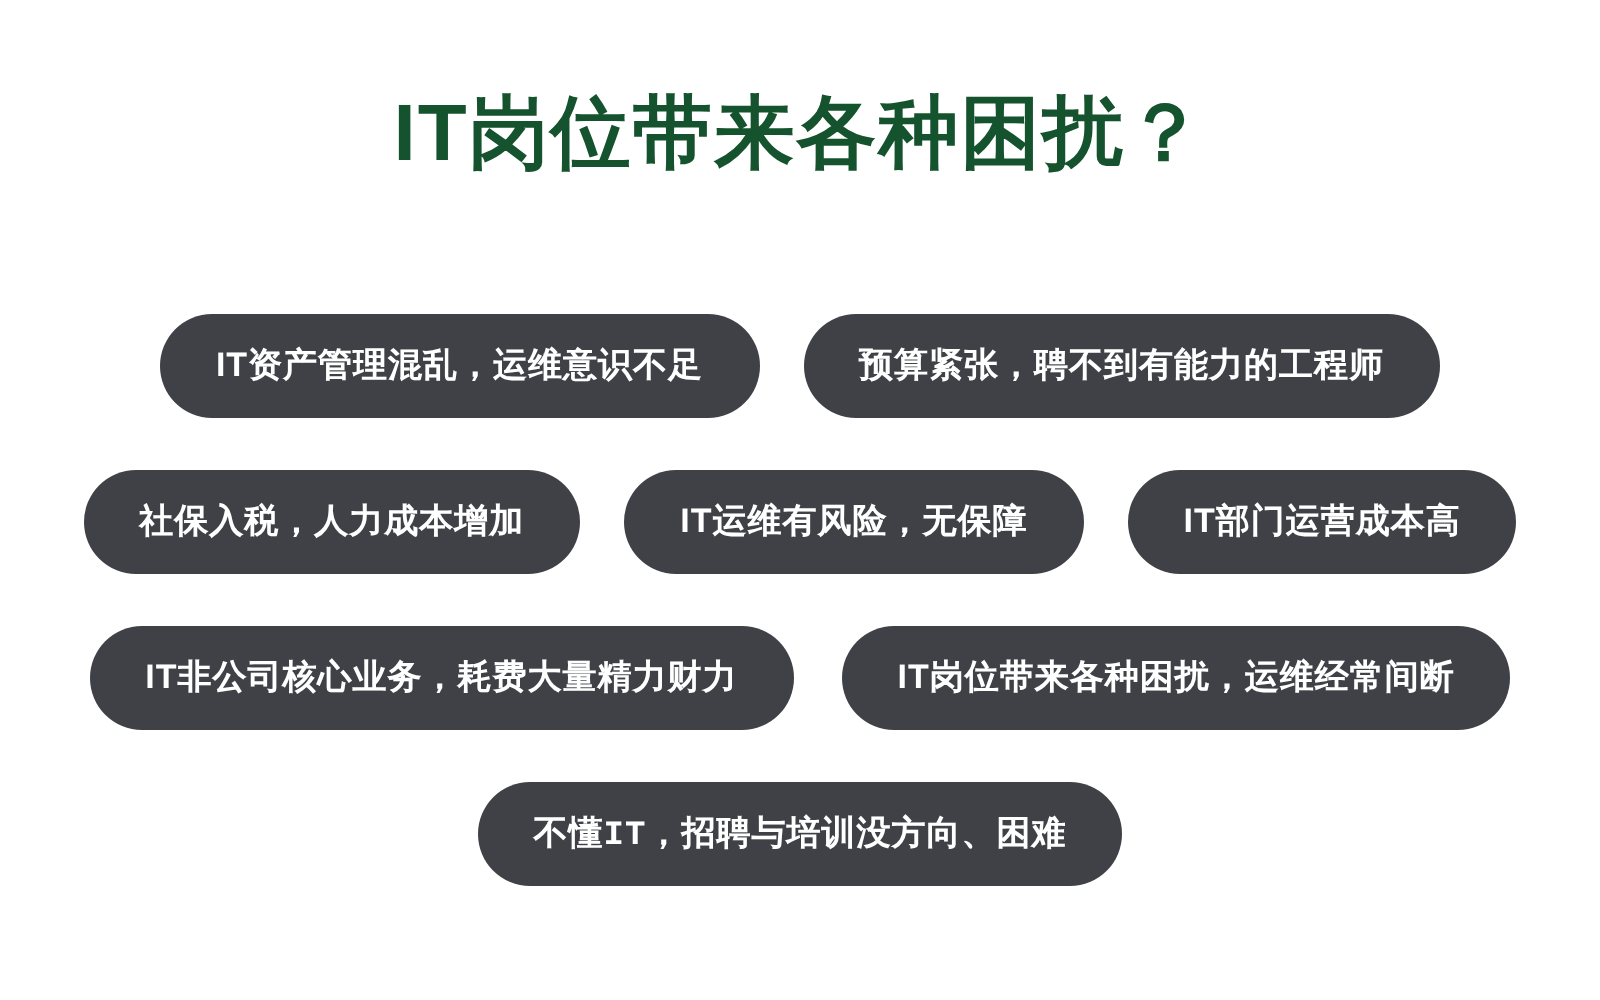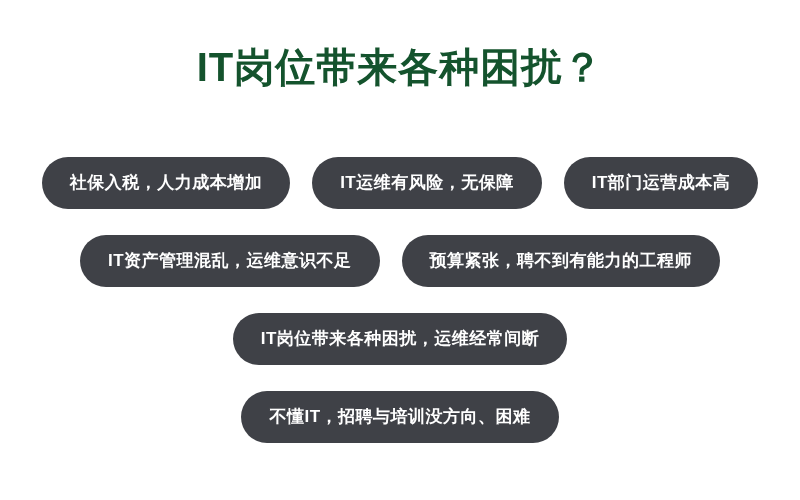--- a/index.html
+++ b/index.html
@@ -48,21 +48,21 @@
   .pill-row {
     display: flex;
     justify-content: center;
     align-items: center;
     width: 100%;
   }
 
   .pill-row.row-1 { gap: 22px; }
   .pill-row.row-2 { gap: 22px; }
   .pill-row.row-3 { gap: 24px; }
-  .pill-row.row-4 { gap: 24px; }
+  .pill-row.row-4 { gap: 24px; font-family: Liberation Mono, monospace; }
 
   .pill {
     background: #3f4147;
     color: #ffffff;
     border-radius: 28px;
     height: 52px;
     display: flex;
     align-items: center;
     justify-content: center;
     padding: 0 28px;
@@ -75,42 +75,45 @@
 </style>
 </head>
 <body>
 
 <div class="poster">
 
   <h1 class="page-title">IT岗位带来各种困扰？</h1>
 
   <div class="pill-rows">
 
+    <div class="pill-row row-1">
+      <div class="pill">
+        <span>IT资产管理混乱，运维意识不足</span>
+      </div>
+      <div class="pill">
+        <span>预算紧张，聘不到有能力的工程师</span>
+      </div>
+    </div>
+
     <div class="pill-row row-2">
       <div class="pill">
         <span>社保入税，人力成本增加</span>
       </div>
       <div class="pill">
         <span>IT运维有风险，无保障</span>
       </div>
       <div class="pill">
         <span>IT部门运营成本高</span>
       </div>
     </div>
 
-    <div class="pill-row row-1">
+    <div class="pill-row row-3">
       <div class="pill">
-        <span>IT资产管理混乱，运维意识不足</span>
+        <span>IT非公司核心业务，耗费大量精力财力</span>
       </div>
-      <div class="pill">
-        <span>预算紧张，聘不到有能力的工程师</span>
-      </div>
-    </div>
-
-    <div class="pill-row row-3">
       <div class="pill">
         <span>IT岗位带来各种困扰，运维经常间断</span>
       </div>
     </div>
 
     <div class="pill-row row-4">
       <div class="pill">
         <span>不懂IT，招聘与培训没方向、困难</span>
       </div>
     </div>

